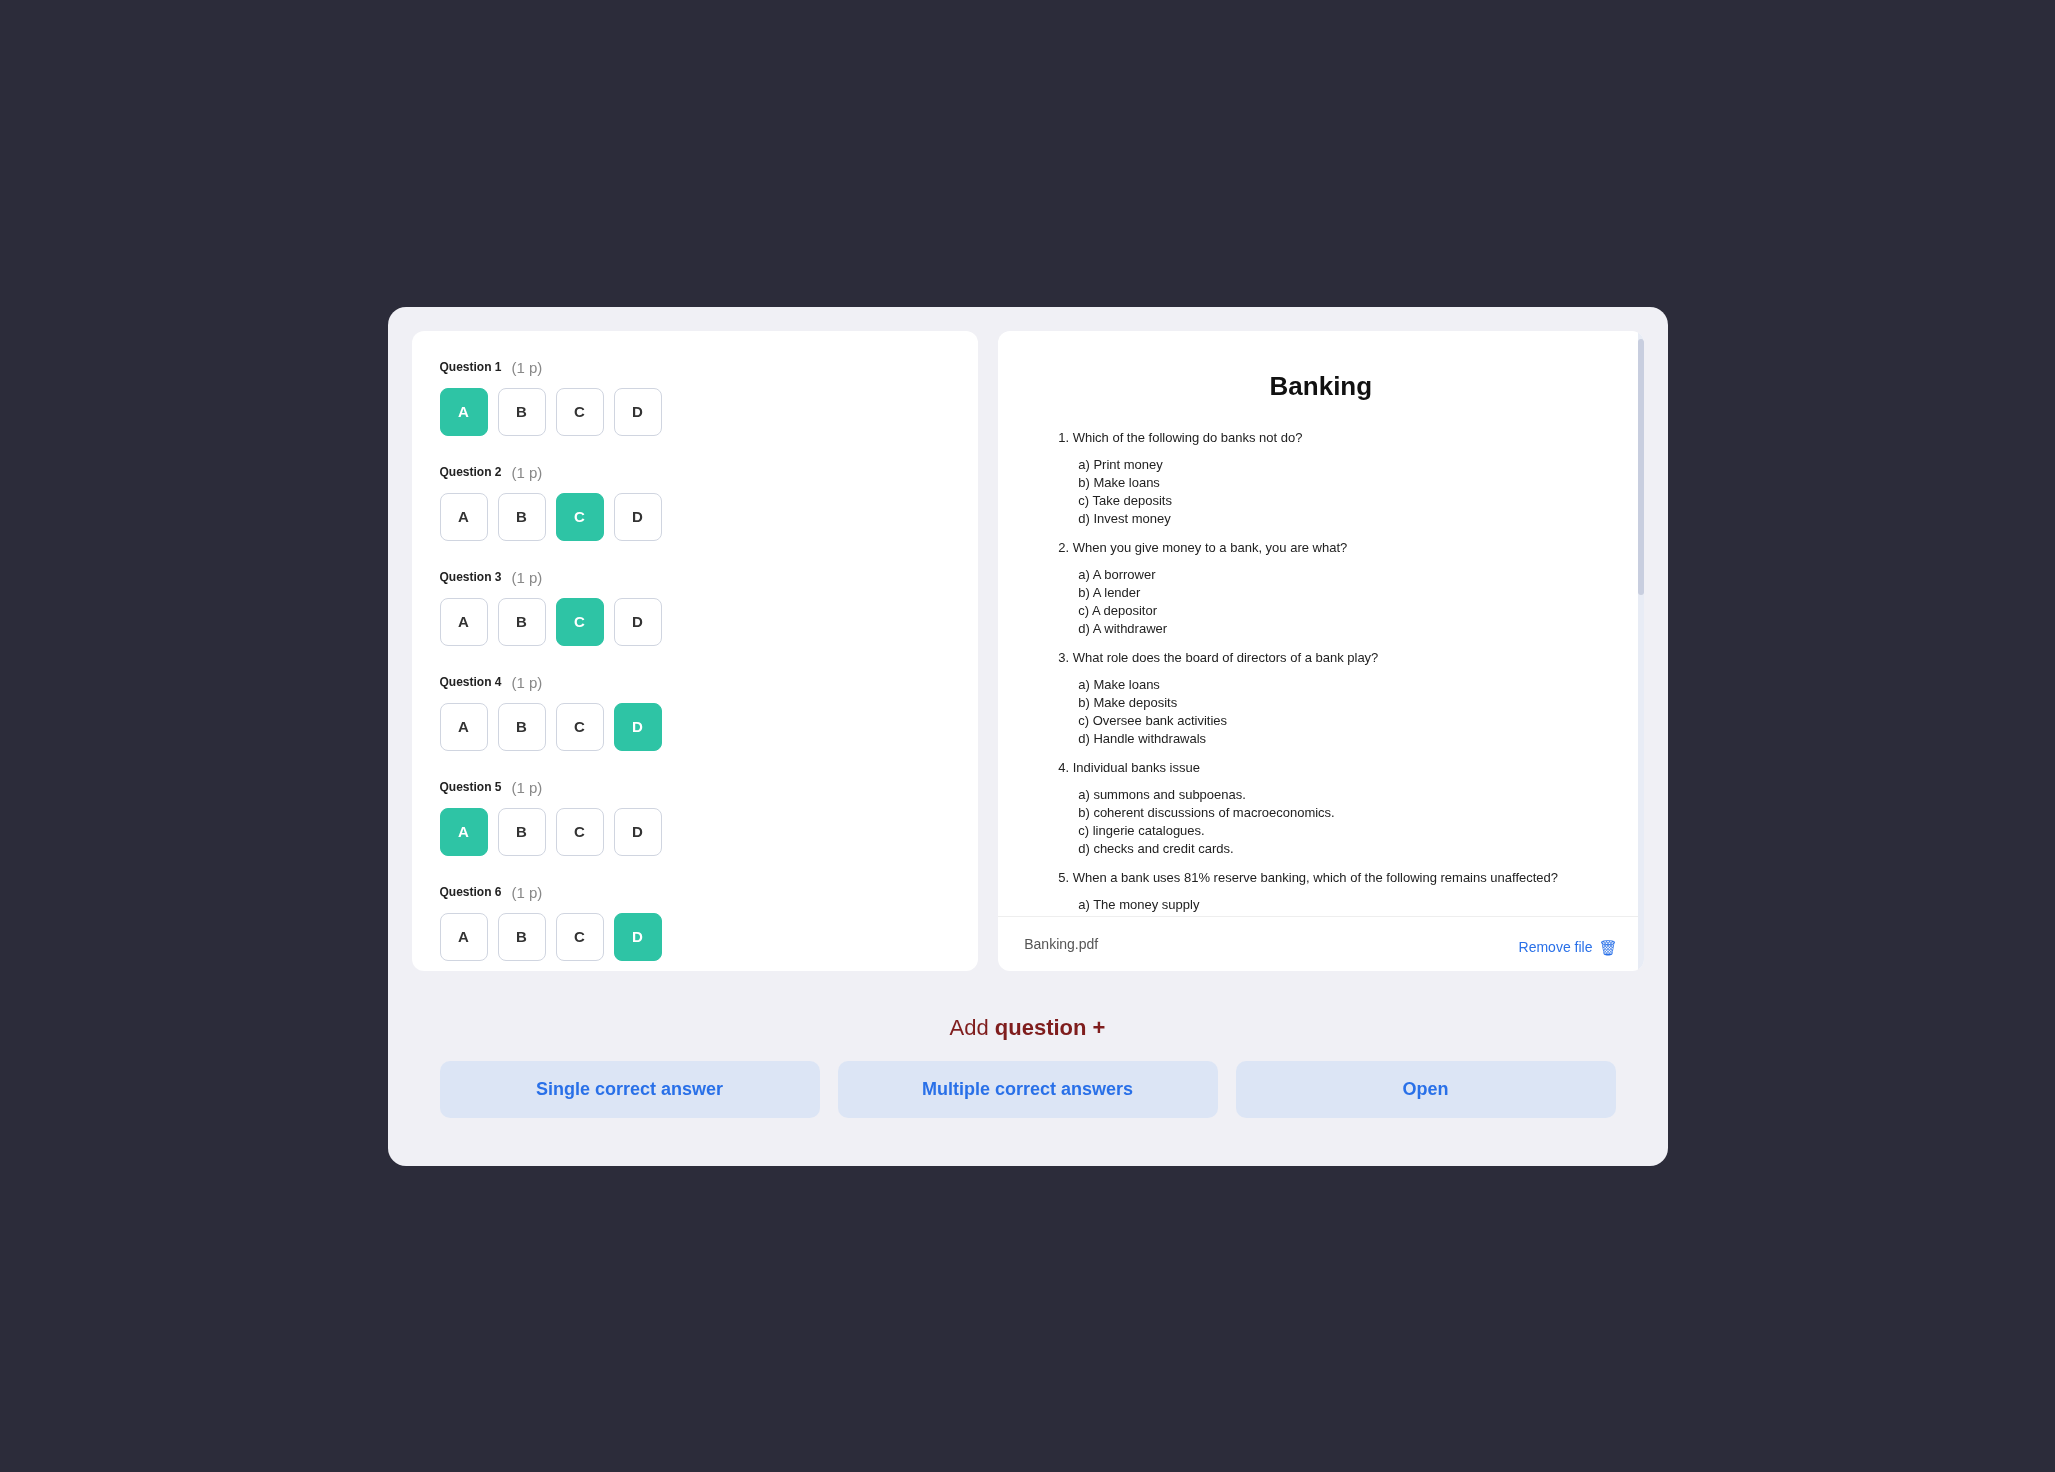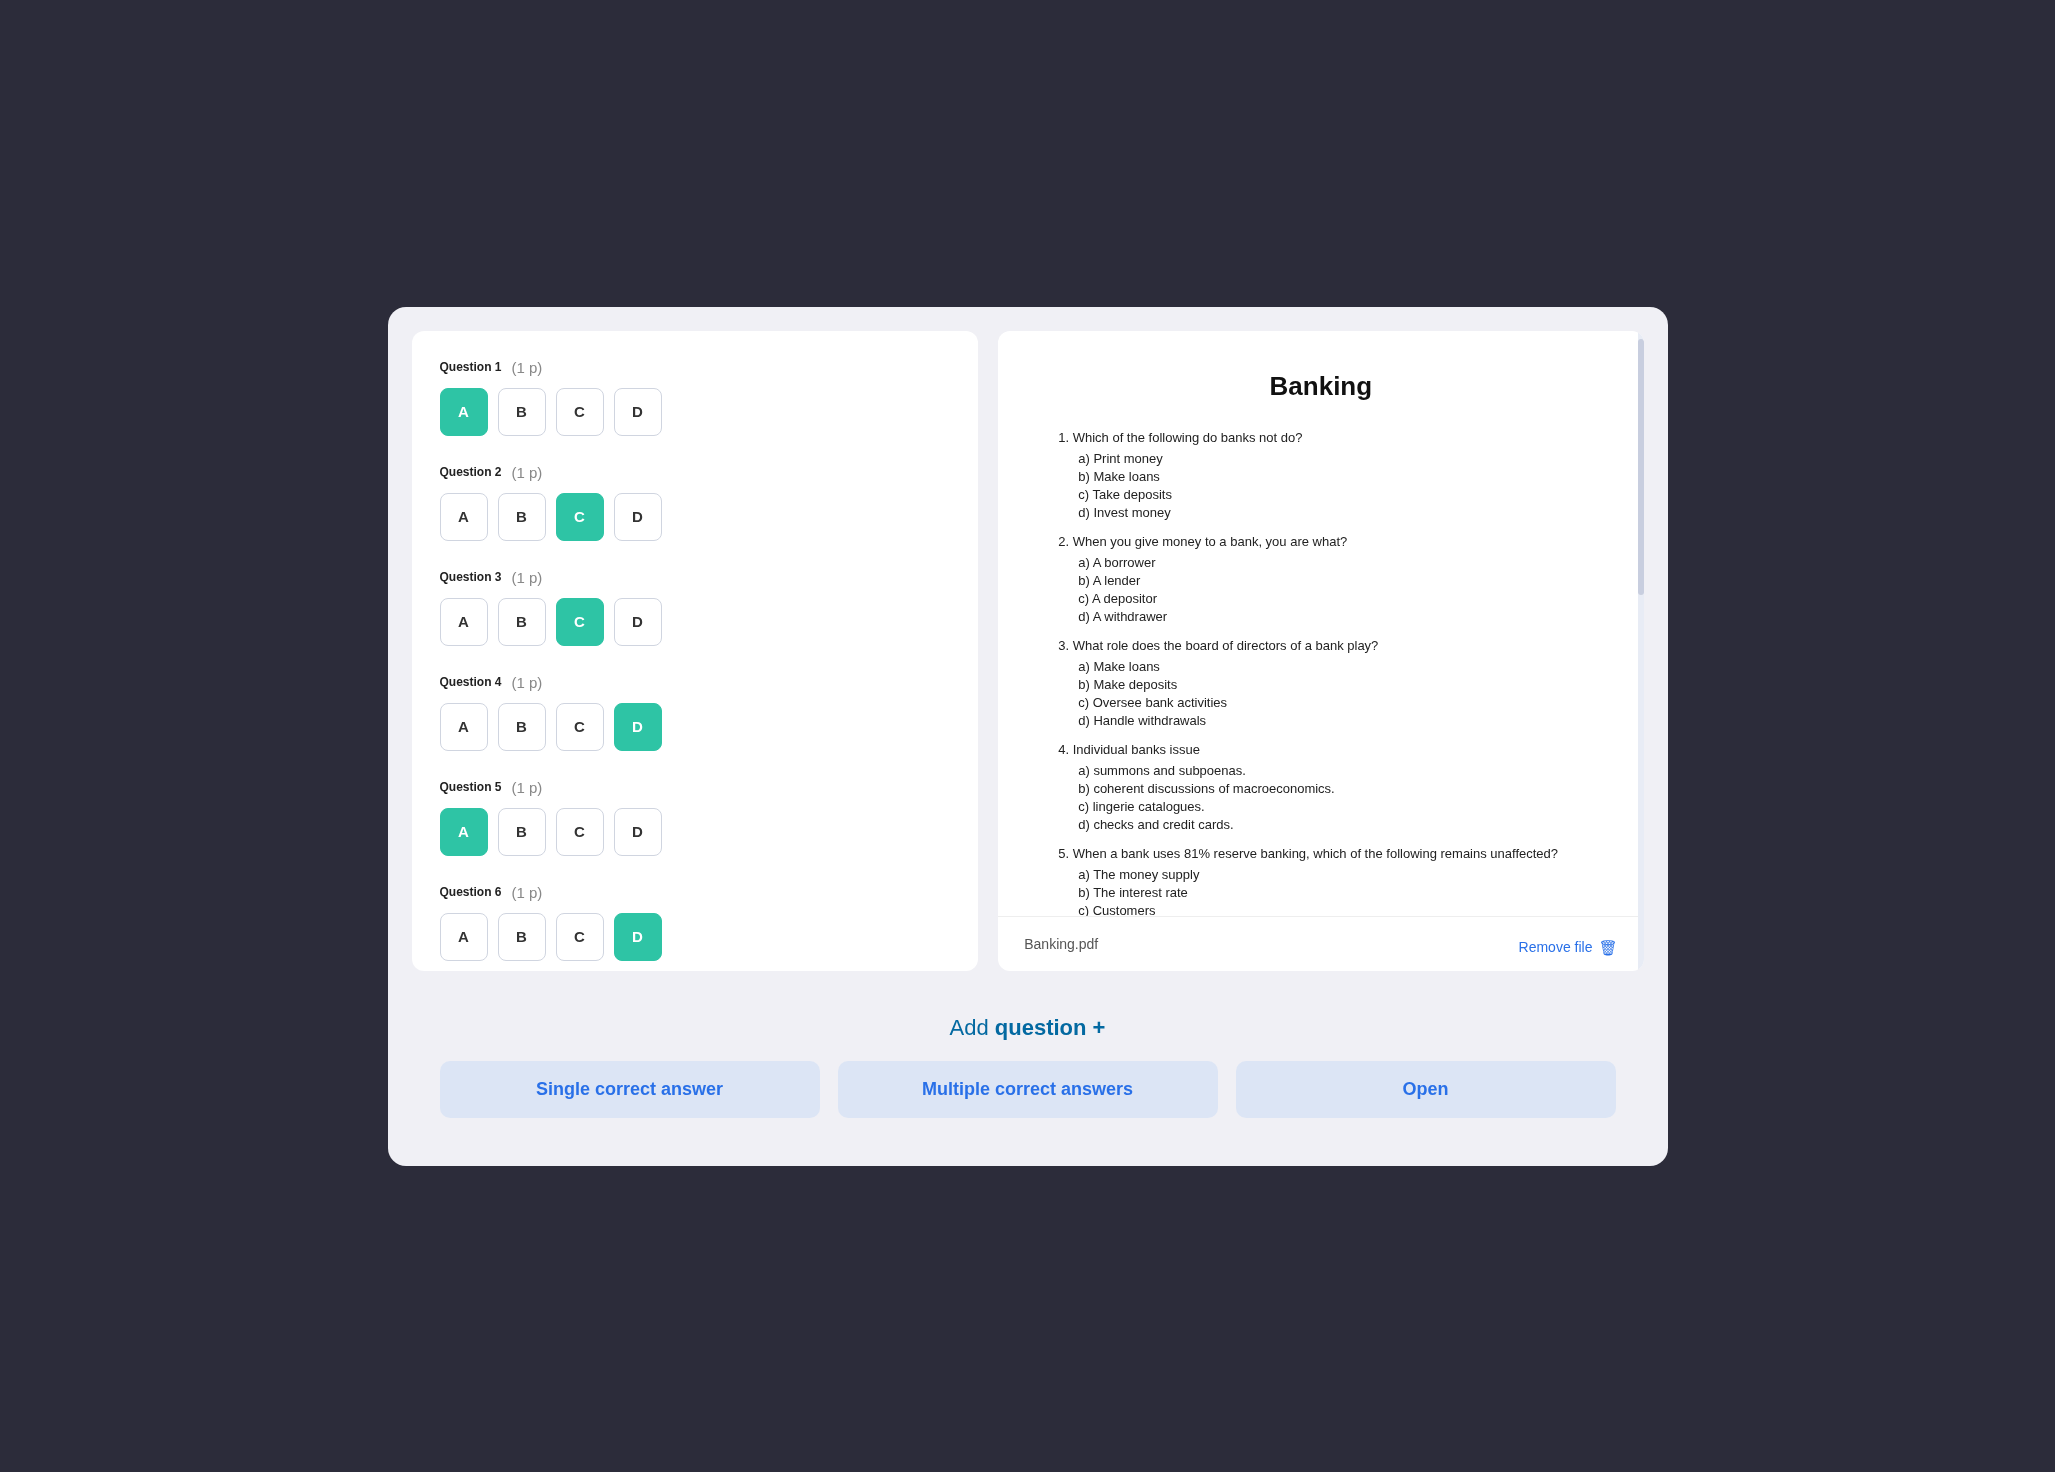--- a/index.html
+++ b/index.html
@@ -108,20 +108,21 @@
       font-size: 13px;
       color: #222;
       margin-bottom: 14px;
     }
     .pdf-question-text {
       font-weight: 500;
       margin-bottom: 6px;
     }
     .pdf-options {
       padding-left: 20px;
+      margin-top: 12px;
     }
     .pdf-options li {
       font-size: 13px;
       color: #222;
       margin-bottom: 3px;
       list-style: none;
     }
     .pdf-footer {
       border-top: 1px solid #eee;
       padding: 14px 26px;
@@ -169,21 +170,21 @@
       background: #f0f0f5;
       border-radius: 12px;
       padding: 24px 20px;
       display: flex;
       flex-direction: column;
       align-items: center;
       gap: 20px;
     }
     .add-question-label {
       font-size: 22px;
-      color: #0369a1;
+      color: #7f1d1d;
       font-weight: 400;
     }
     .add-question-label strong {
       font-weight: 700;
     }
     .question-type-buttons {
       display: flex;
       gap: 18px;
       width: 100%;
       justify-content: center;

